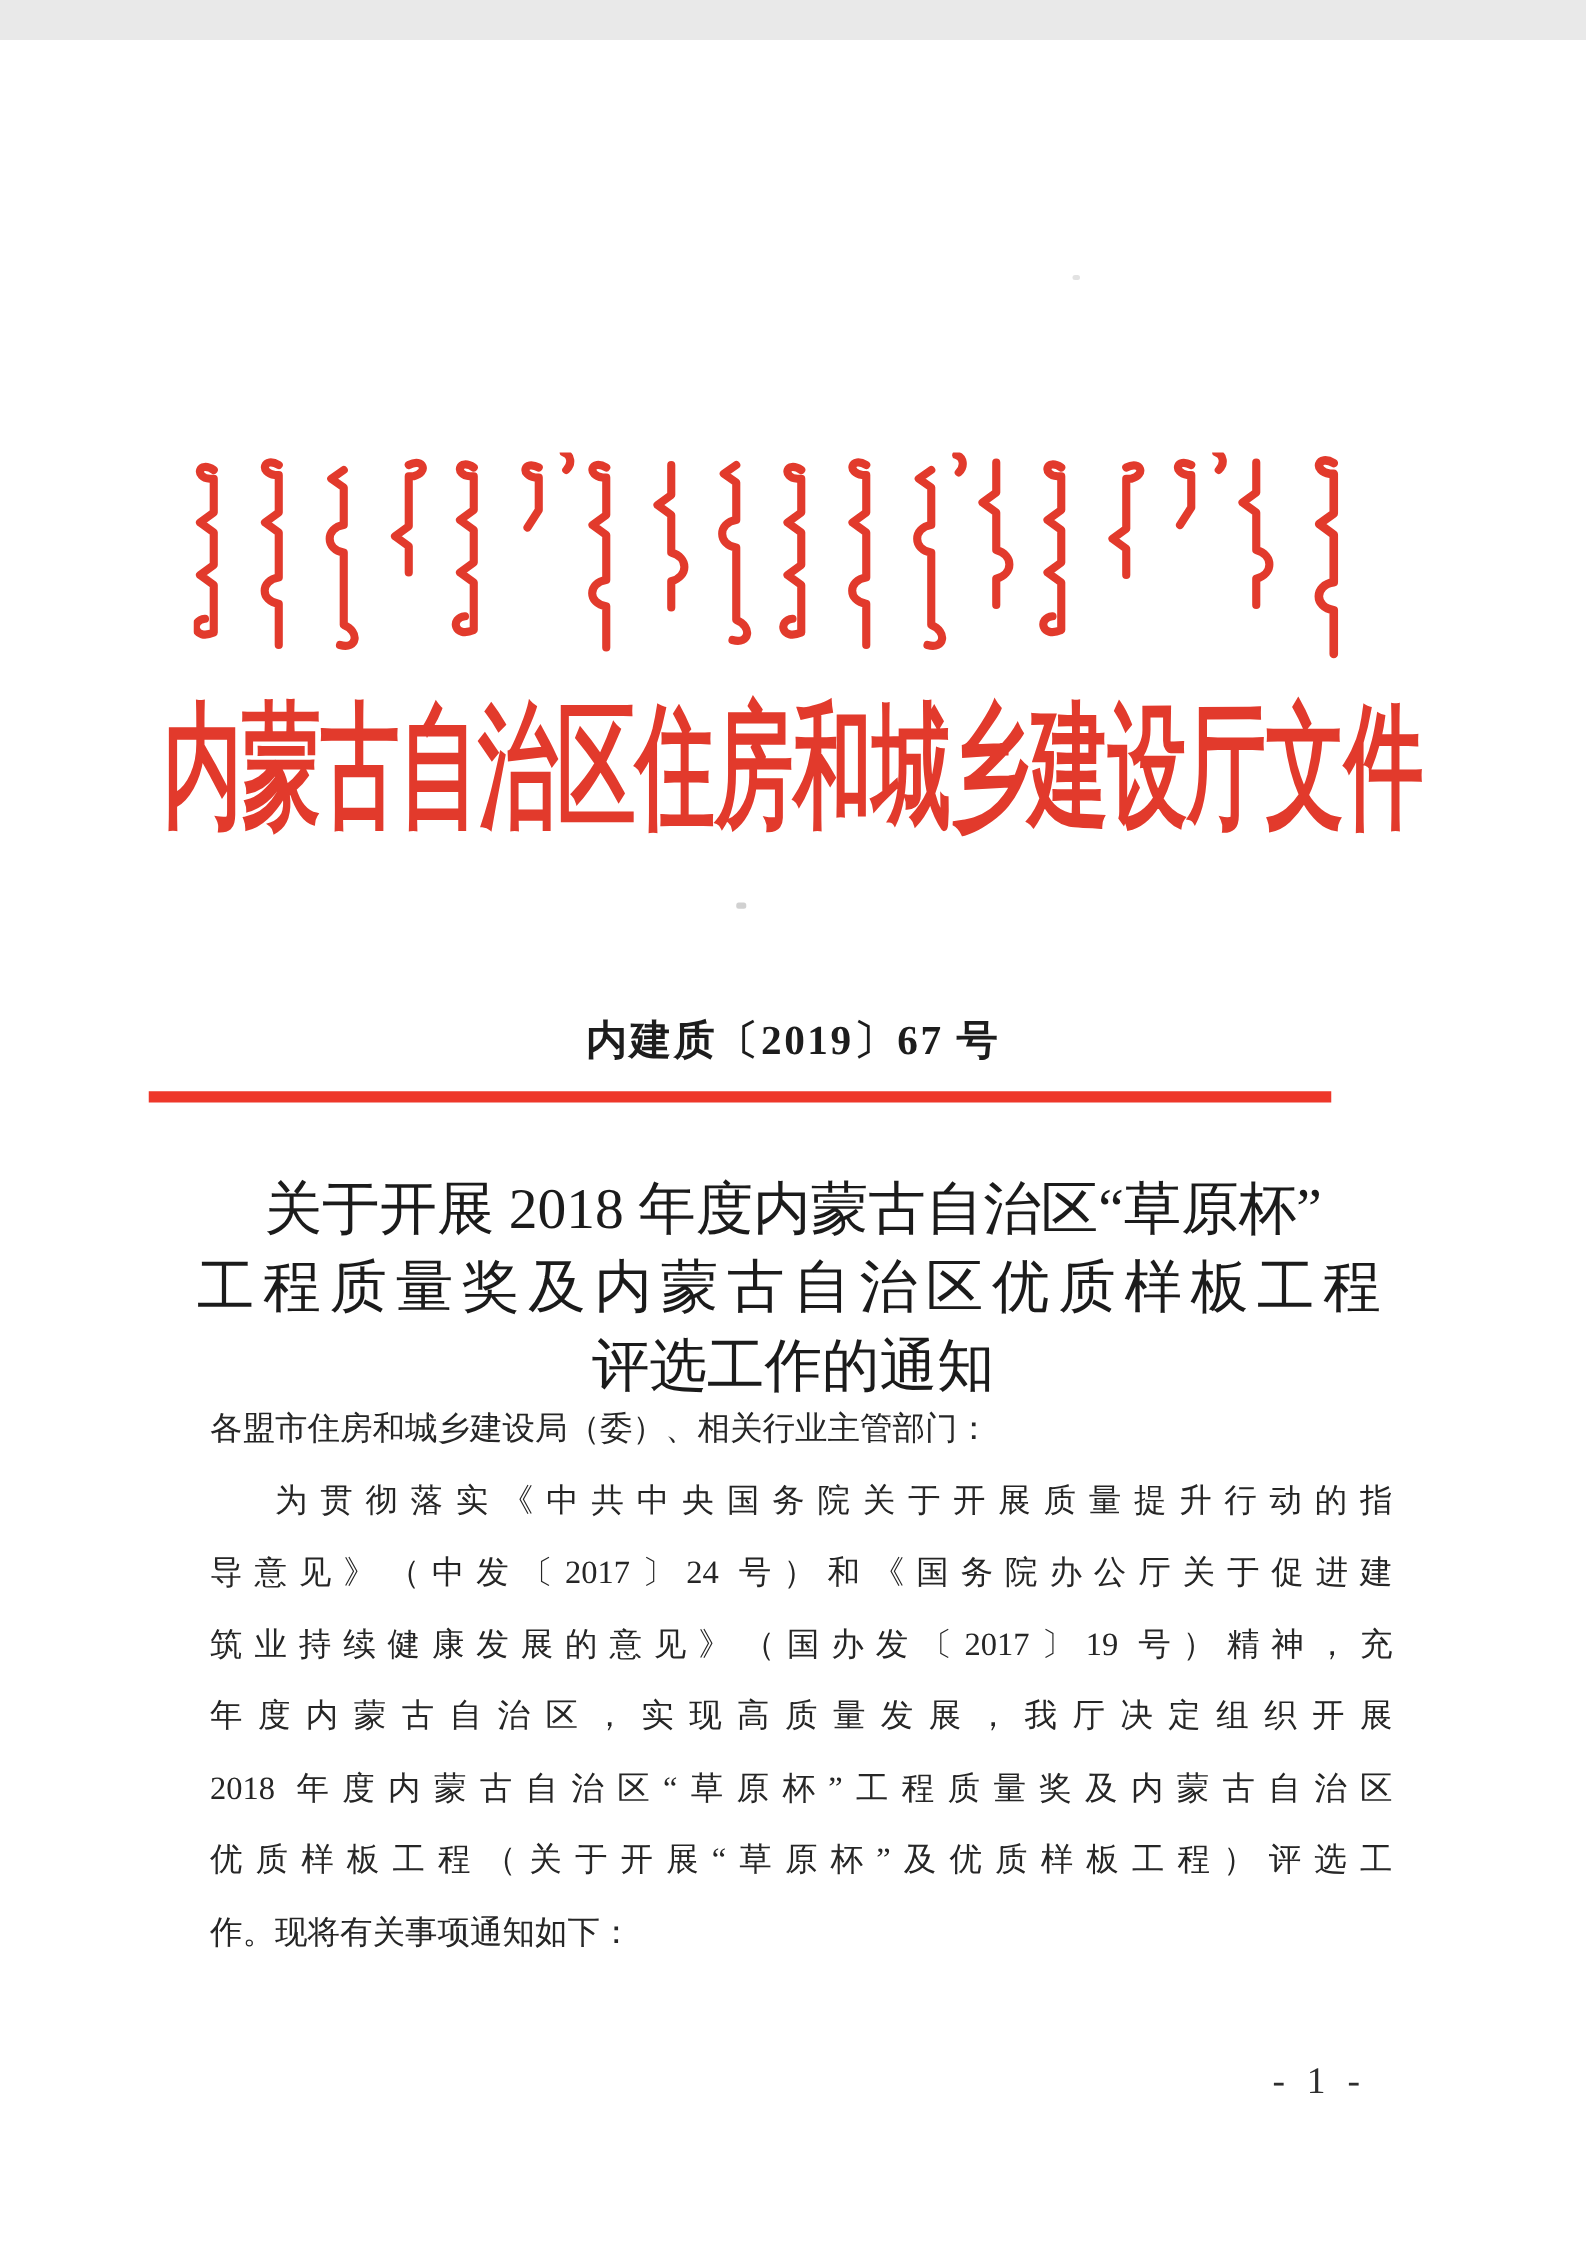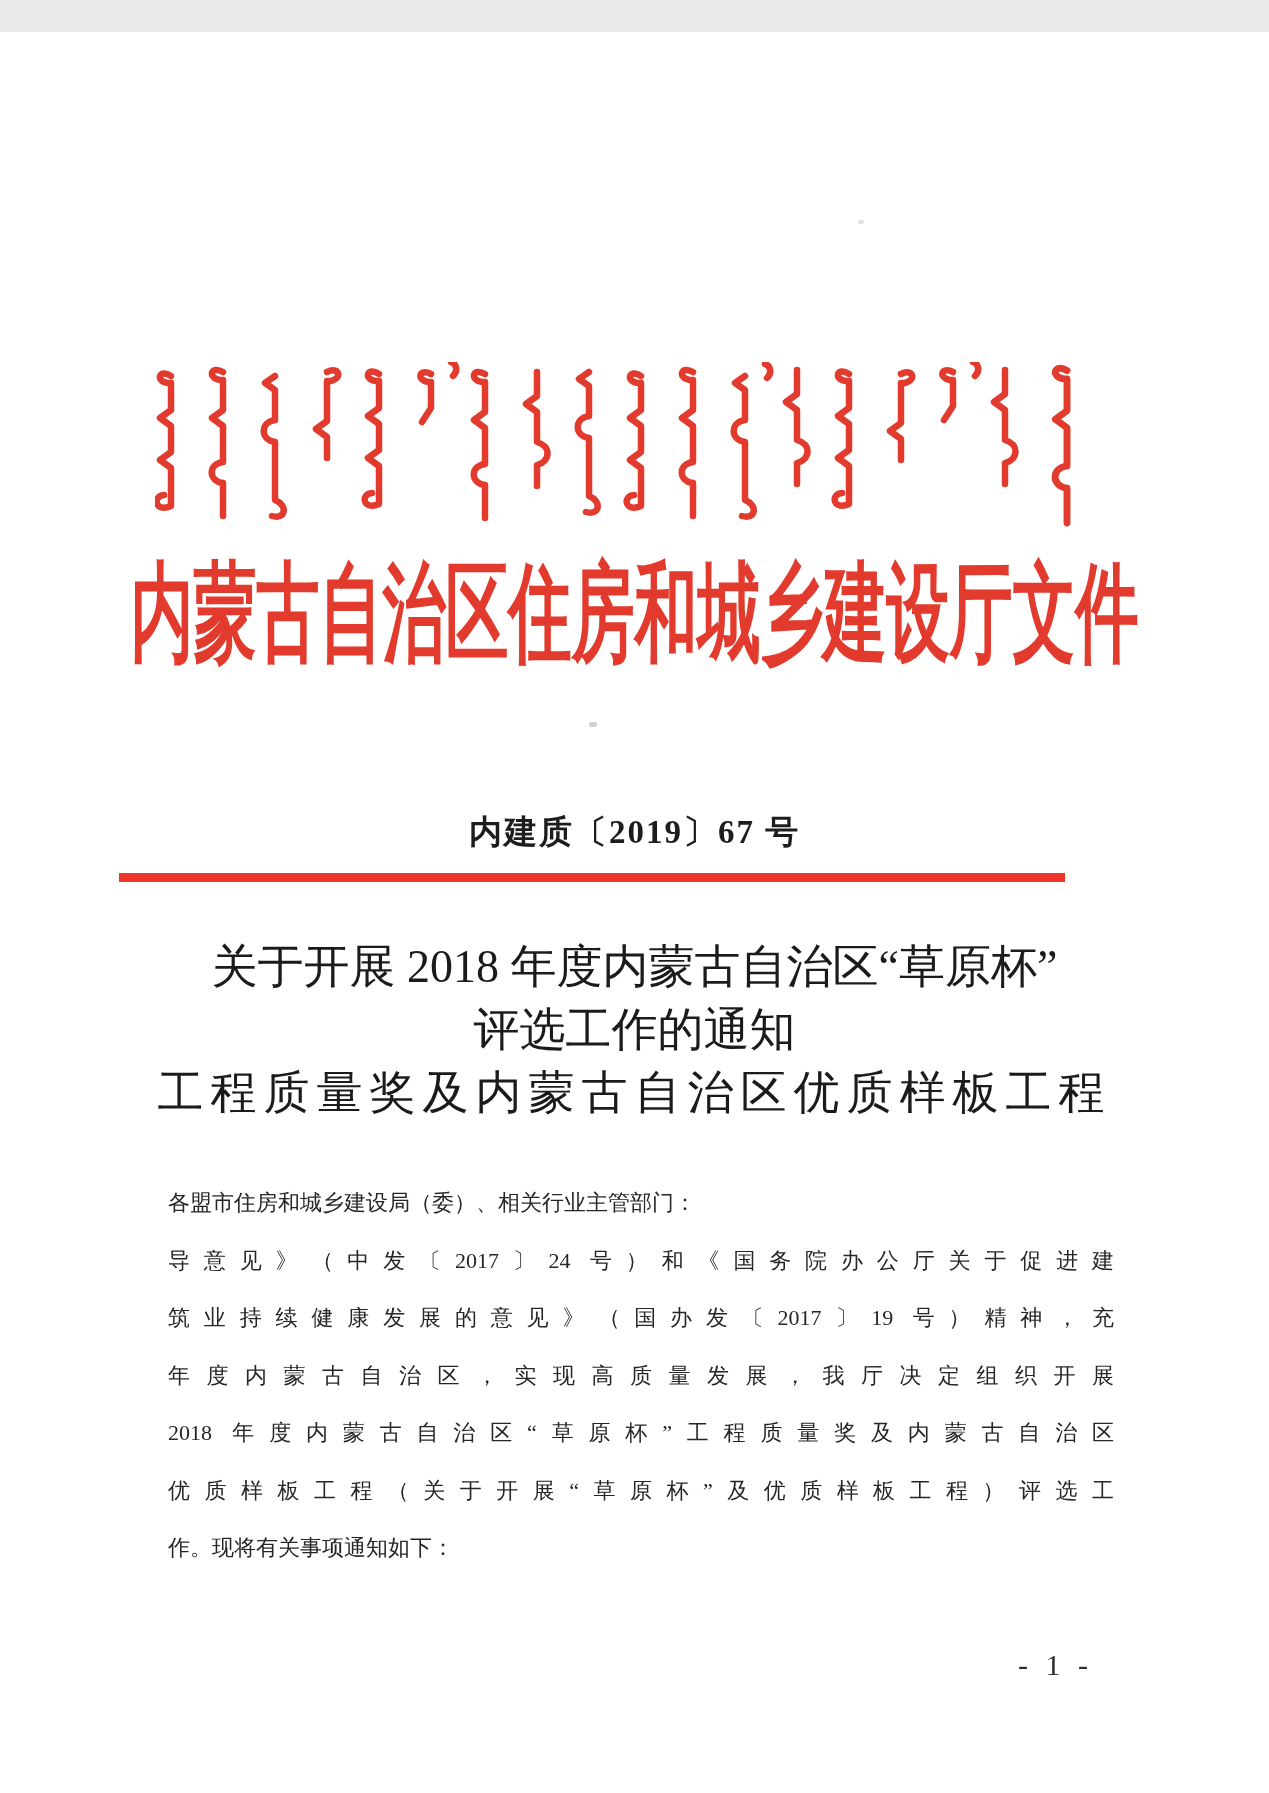--- a/index.html
+++ b/index.html
@@ -56,22 +56,22 @@
     font-weight:400;
   }
   .title .tline{
     font-size:46px;
     line-height:63px;
     white-space:nowrap;
   }
   .t2{letter-spacing:7px;}
   
   .bodytext{
-    position:absolute;top:1142px;left:168px;width:946px;
-    font-size:22px;
+    position:absolute;top:1082px;left:168px;width:946px;
+    font-size:26px;
     line-height:57.5px;
     color:#262626;
   }
   .bline{min-height:57.5px;}
   .just{
     text-align:justify;
     text-align-last:justify;
     text-justify:inter-character;
   }
   .indent{text-indent:2em;}
@@ -131,26 +131,27 @@
   <div class="agency">
     <span class="agency-inner">内蒙古自治区住房和城乡建设厅文件</span>
   </div>
 
   <div class="docnum">内建质〔2019〕67 号</div>
 
   <div class="redline"></div>
 
   <div class="title">
     <div class="tline t1">关于开展 2018 年度内蒙古自治区“草原杯”</div>
+    <div class="tline t2">工程质量奖及内蒙古自治区优质样板工程</div>
     <div class="tline t3">评选工作的通知</div>
-    <div class="tline t2">工程质量奖及内蒙古自治区优质样板工程</div>
   </div>
 
   <div class="bodytext">
     <div class="bline">各盟市住房和城乡建设局（委）、相关行业主管部门：</div>
+    <div class="bline just indent">为贯彻落实《中共中央国务院关于开展质量提升行动的指</div>
     <div class="bline just">导意见》（中发〔2017〕24 号）和《国务院办公厅关于促进建</div>
     <div class="bline just">筑业持续健康发展的意见》（国办发〔2017〕19 号）精神，充</div>
     <div class="bline just">年度内蒙古自治区，实现高质量发展，我厅决定组织开展</div>
     <div class="bline just">2018 年度内蒙古自治区“草原杯”工程质量奖及内蒙古自治区</div>
     <div class="bline just">优质样板工程（关于开展“草原杯”及优质样板工程）评选工</div>
     <div class="bline">作。现将有关事项通知如下：</div>
   </div>
 
   <div class="pagenum">- 1 -</div>
 

